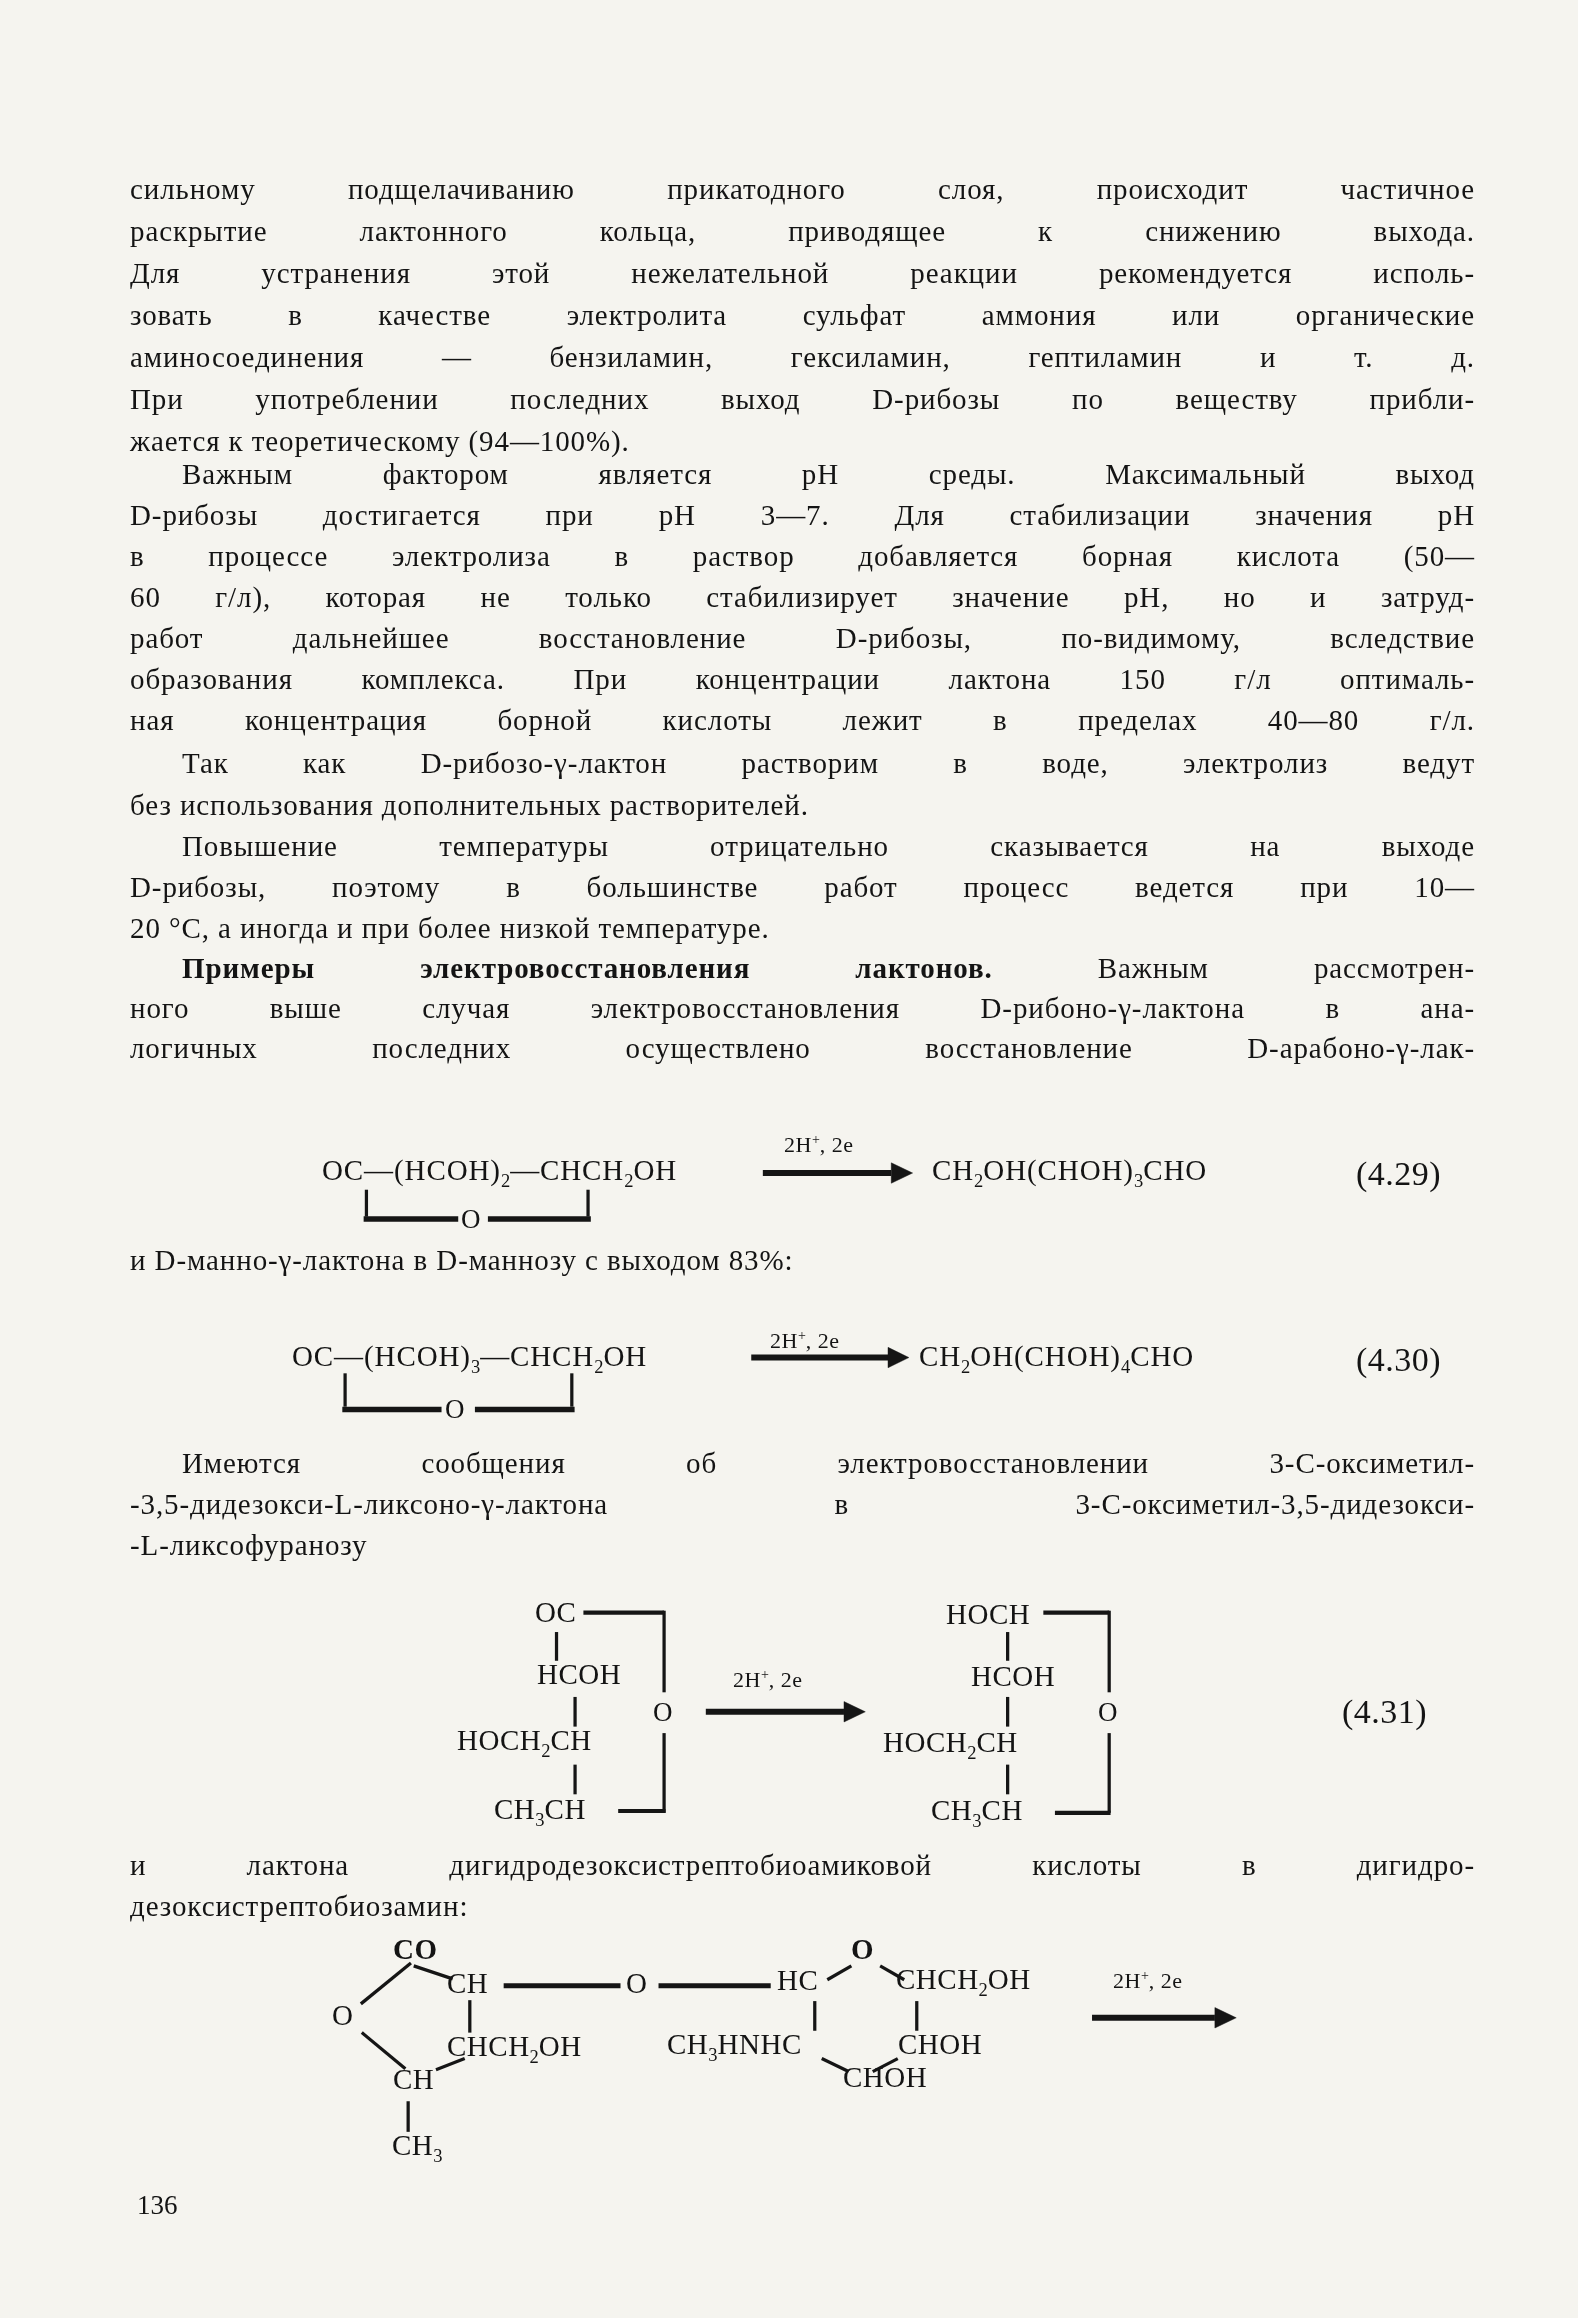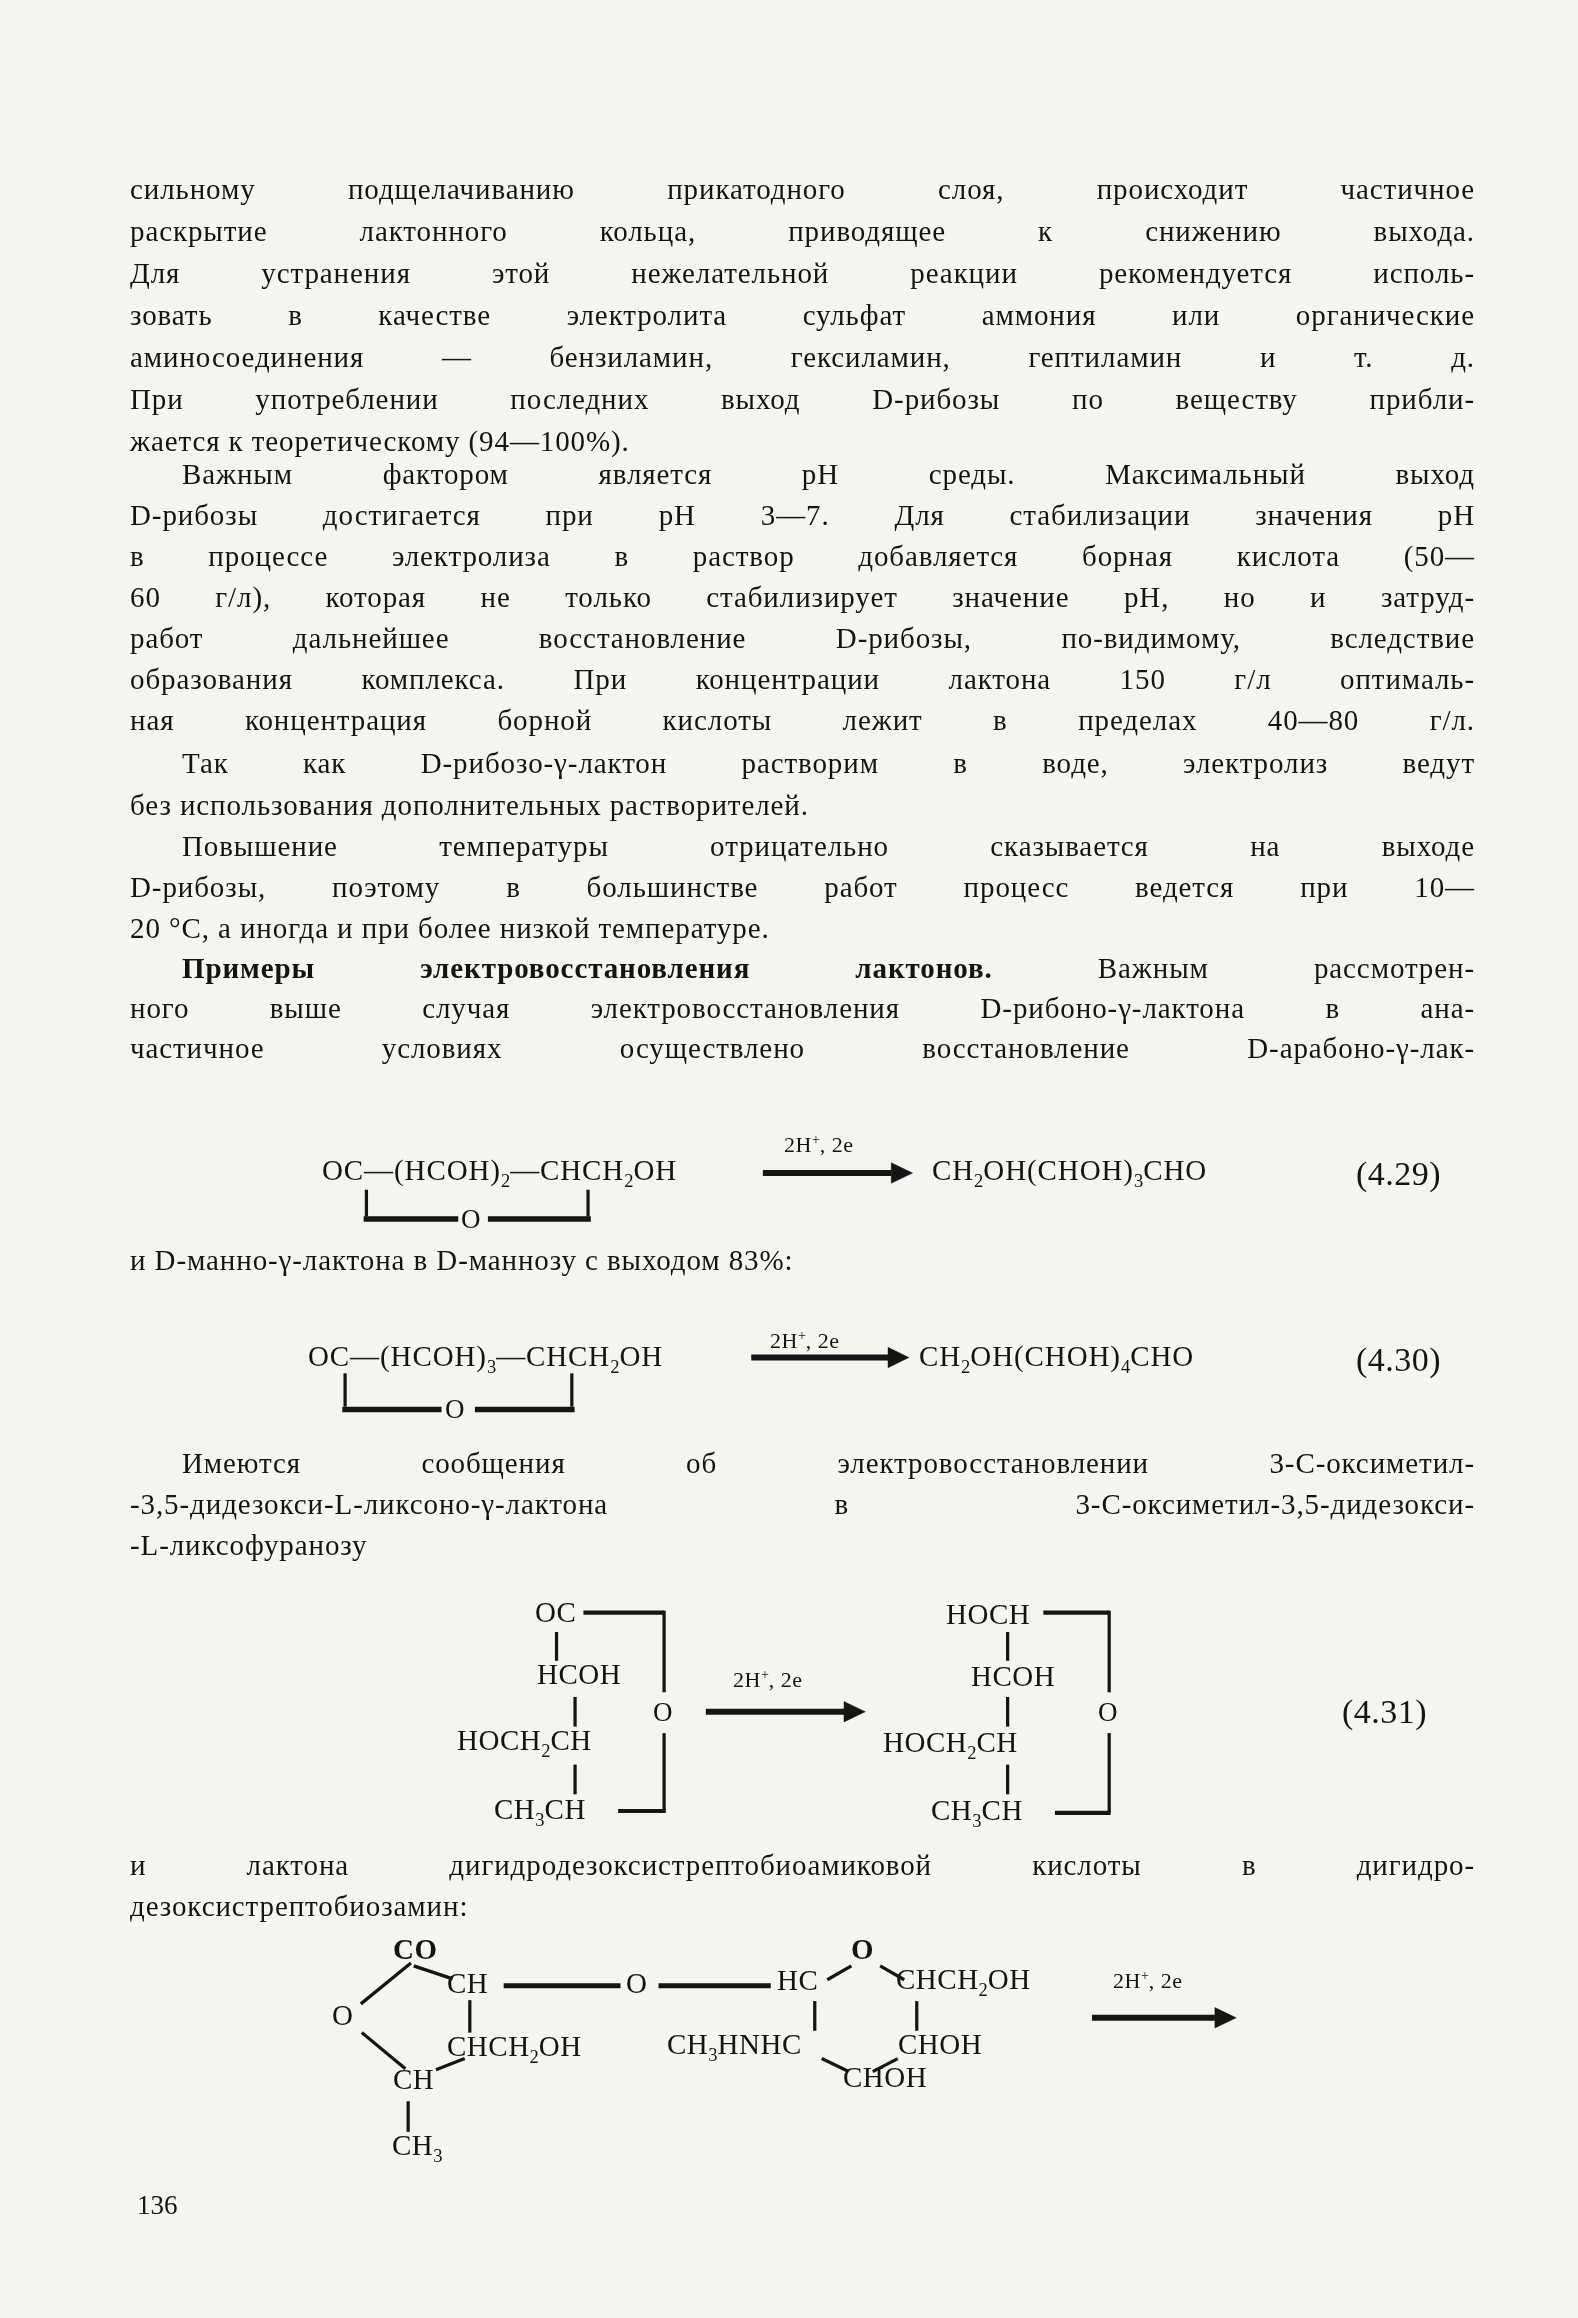--- a/index.html
+++ b/index.html
@@ -135,21 +135,21 @@
 
   <div class="para" style="top:826px;line-height:41px;">
     <div class="ln j ind">Повышение температуры отрицательно сказывается на выходе</div>
     <div class="ln j">D-рибозы, поэтому в большинстве работ процесс ведется при 10—</div>
     <div class="ln">20 °С, а иногда и при более низкой температуре.</div>
   </div>
 
   <div class="para" style="top:948px;line-height:40px;">
     <div class="ln j ind"><b class="b">Примеры электровосстановления лактонов.</b><span> Важным рассмотрен-</span></div>
     <div class="ln j">ного выше случая электровосстановления D-рибоно-γ-лактона в ана-</div>
-    <div class="ln j">частичное условиях осуществлено восстановление D-арабоно-γ-лак-</div>
+    <div class="ln j">логичных последних осуществлено восстановление D-арабоно-γ-лак-</div>
   </div>
 
   <div class="para" style="top:1240px;line-height:41px;">
     <div class="ln">и D-манно-γ-лактона в D-маннозу с выходом 83%:</div>
   </div>
 
   <div class="para" style="top:1443px;line-height:41px;">
     <div class="ln j ind">Имеются сообщения об электровосстановлении 3-С-оксиметил-</div>
     <div class="ln j">-3,5-дидезокси-L-ликсоно-γ-лактона в 3-С-оксиметил-3,5-дидезокси-</div>
     <div class="ln">-L-ликсофуранозу</div>
@@ -160,21 +160,21 @@
     <div class="ln">дезоксистрептобиозамин:</div>
   </div>
 
   <div class="arl" style="left:784px;top:1133px;"><span>2H</span><span class="sp">+</span><span>, 2e</span></div>
   <div class="frm" style="left:322px;top:1156px;text-align:center;"><span>OC—(HCOH)</span><span class="sb">2</span><span>—CHCH</span><span class="sb">2</span><span>OH</span></div>
   <div class="frm" style="left:932px;top:1156px;"><span>CH</span><span class="sb">2</span><span>OH(CHOH)</span><span class="sb">3</span><span>CHO</span></div>
   <div class="eqno" style="left:1356px;top:1157px;">(4.29)</div>
   <div class="ringO" style="left:461px;top:1206px;">O</div>
 
   <div class="arl" style="left:770px;top:1329px;"><span>2H</span><span class="sp">+</span><span>, 2e</span></div>
-  <div class="frm" style="left:308px;top:1342px;"><span>OC—(HCOH)</span><span class="sb">3</span><span>—CHCH</span><span class="sb">2</span><span>OH</span></div>
+  <div class="frm" style="left:292px;top:1342px;"><span>OC—(HCOH)</span><span class="sb">3</span><span>—CHCH</span><span class="sb">2</span><span>OH</span></div>
   <div class="frm" style="left:919px;top:1342px;"><span>CH</span><span class="sb">2</span><span>OH(CHOH)</span><span class="sb">4</span><span>CHO</span></div>
   <div class="eqno" style="left:1356px;top:1343px;">(4.30)</div>
   <div class="ringO" style="left:445px;top:1396px;">O</div>
 
   <div class="atm" style="left:535px;top:1598px;">OC</div>
   <div class="atm" style="left:537px;top:1660px;">HCOH</div>
   <div class="atm" style="left:457px;top:1726px;"><span>HOCH</span><span class="sb">2</span><span>CH</span></div>
   <div class="atm" style="left:494px;top:1795px;"><span>CH</span><span class="sb">3</span><span>CH</span></div>
   <div class="ringO" style="left:653px;top:1699px;">O</div>
 

